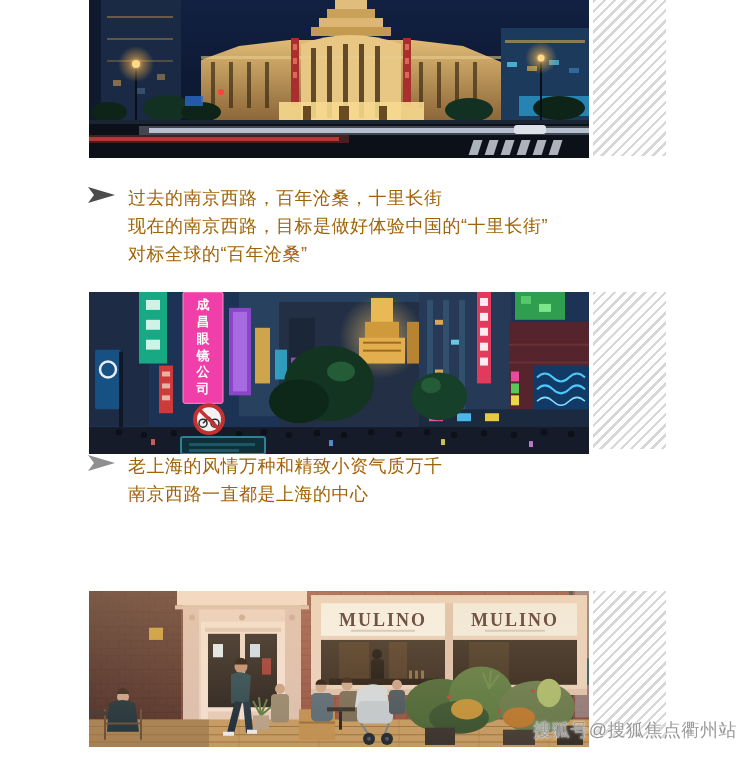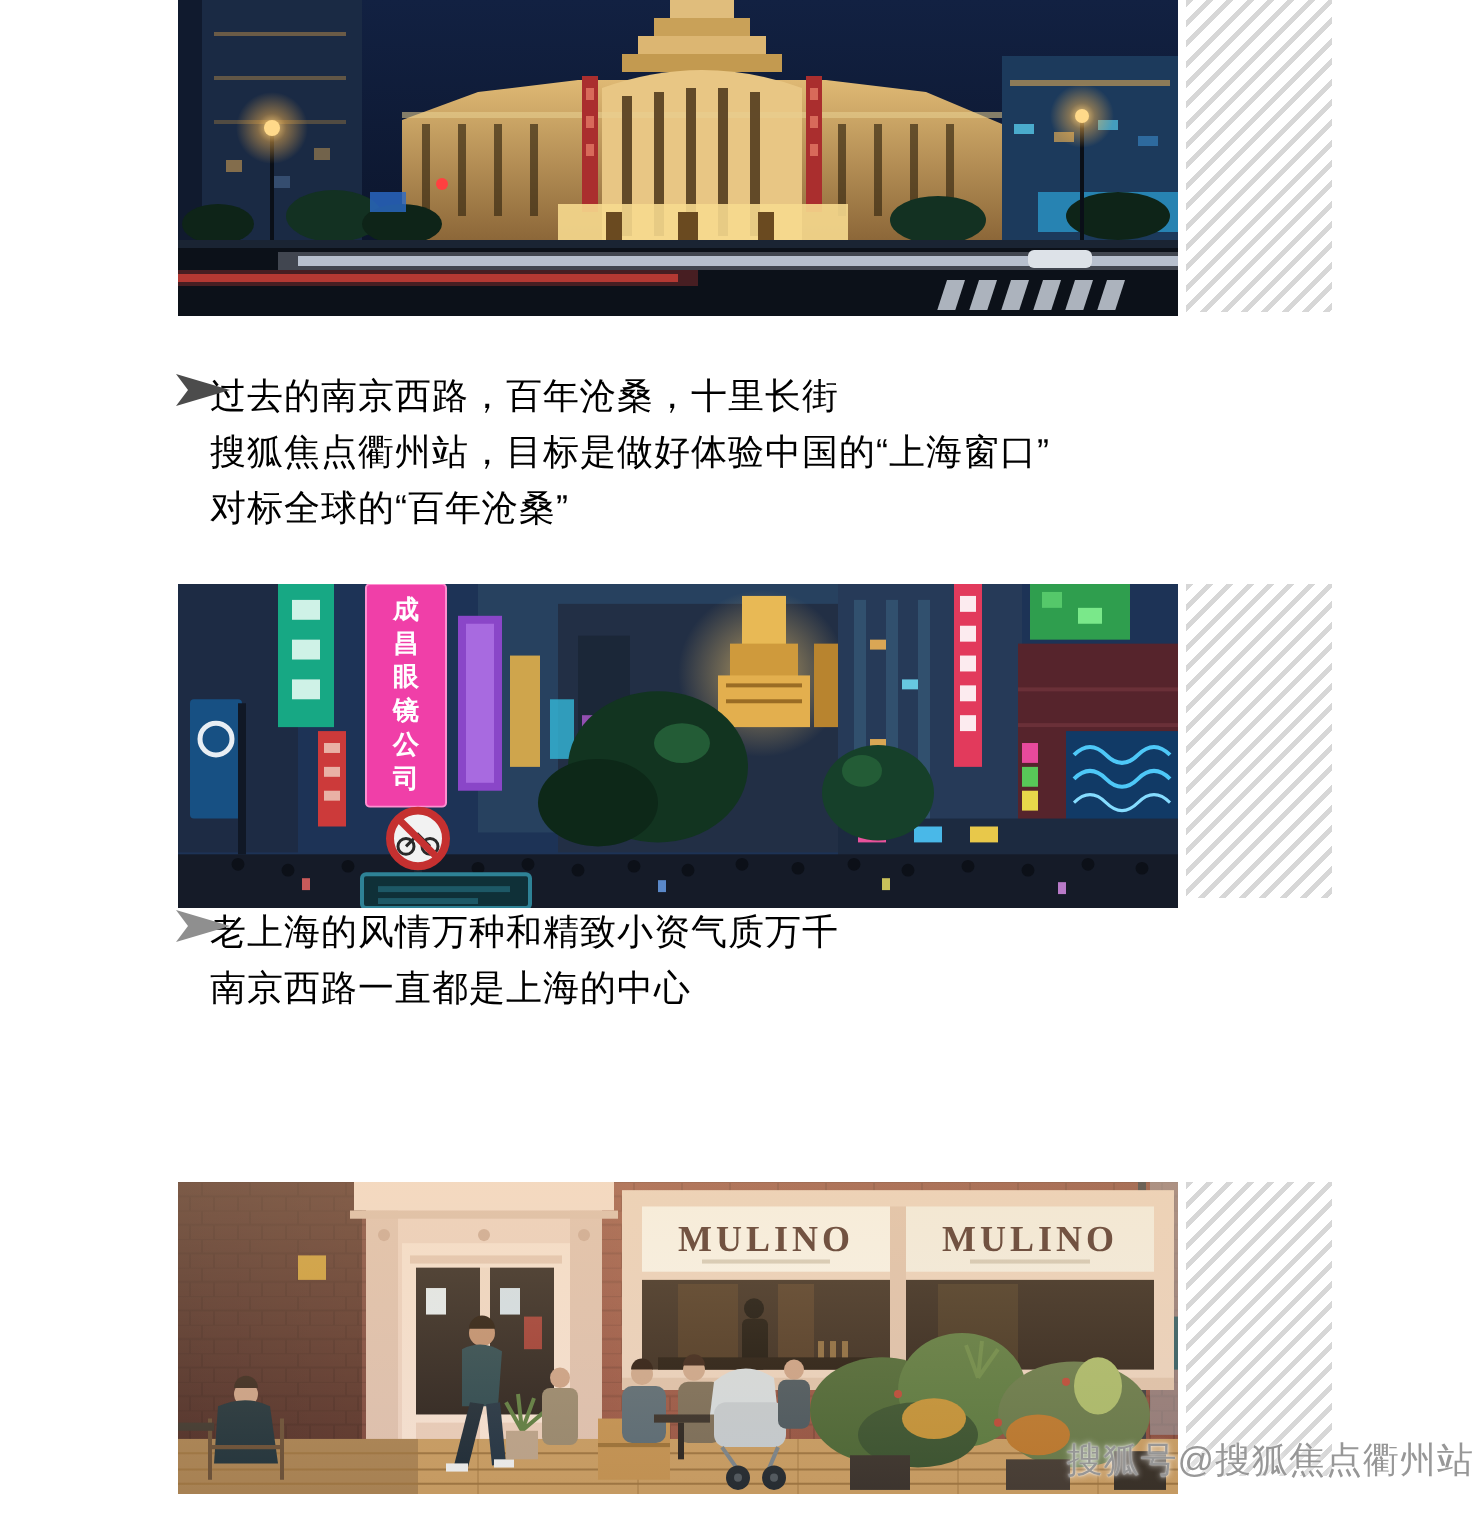--- a/index.html
+++ b/index.html
@@ -15,21 +15,21 @@
   .hatch{position:absolute;left:593px;width:73px;
          background:repeating-linear-gradient(135deg,#d7d7d7 0px,#d7d7d7 2.5px,#ffffff 2.5px,#ffffff 7.2px);}
   #hatch-1{top:0;height:156px;}
   #hatch-2{top:292px;height:157px;}
   #hatch-3{top:591px;height:147px;}
 
   .bullet{position:absolute;left:88px;width:580px;}
   #bullet-1{top:184px;}
   #bullet-2{top:452px;}
   .arrow{position:absolute;left:0;top:3px;width:27px;height:16px;}
-  .lines{margin-left:17px;font-size:18px;line-height:28px;color:#000000;letter-spacing:0.5px;white-space:nowrap;}
+  .lines{margin-left:40px;font-size:18px;line-height:28px;color:#a16207;letter-spacing:0.5px;white-space:nowrap;}
 
   .watermark{position:absolute;right:3px;top:718px;font-size:18px;color:rgba(145,145,145,0.95);
              letter-spacing:0.5px;white-space:nowrap;
              text-shadow:0 0 3px rgba(255,255,255,0.95),0 0 1px rgba(255,255,255,0.9);}
 </style>
 </head>
 <body>
 
 <div class="page">
 
@@ -139,21 +139,21 @@
     </svg>
   </div>
   <div class="hatch" id="hatch-1"></div>
 
   <div class="bullet" id="bullet-1">
     <svg class="arrow" viewBox="0 0 27 16">
       <polygon points="0,0 27,8 0,16 6,8" fill="#4c4c4c"></polygon>
     </svg>
     <div class="lines">
       <div>过去的南京西路，百年沧桑，十里长街</div>
-      <div>搜狐焦点衢州站，目标是做好体验中国的“上海窗口”</div>
+      <div>现在的南京西路，目标是做好体验中国的“十里长街”</div>
       <div>对标全球的“百年沧桑”</div>
     </div>
   </div>
 
   <div class="photo" id="photo-neon">
     <svg viewBox="0 0 500 163" preserveAspectRatio="none">
       <defs>
         <radialGradient id="goldGlow" cx="0.5" cy="0.5" r="0.5">
           <stop offset="0" stop-color="#f0c46a" stop-opacity="0.7"></stop>
           <stop offset="1" stop-color="#f0c46a" stop-opacity="0"></stop>

